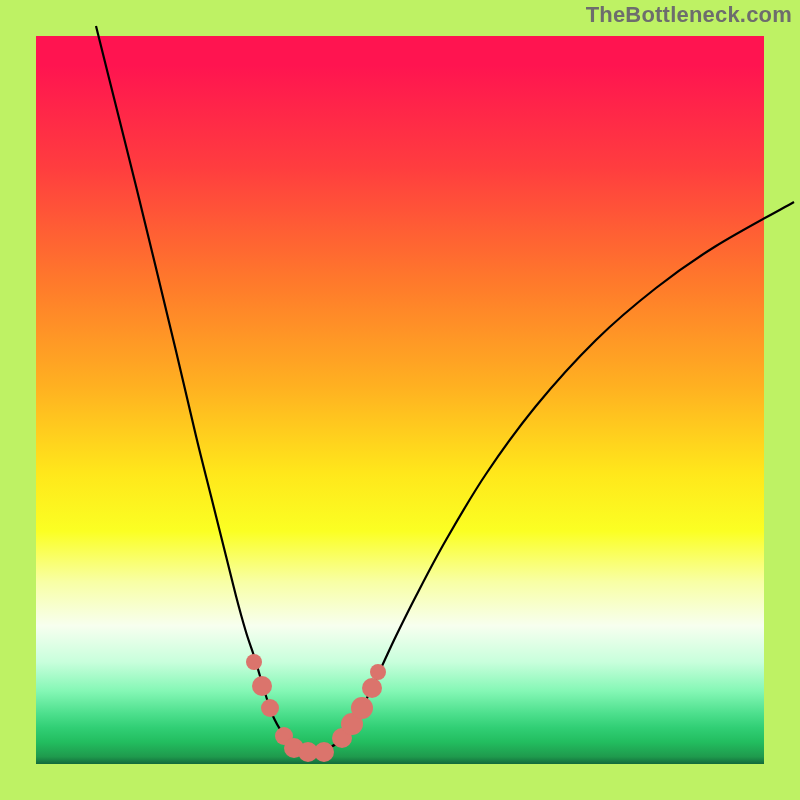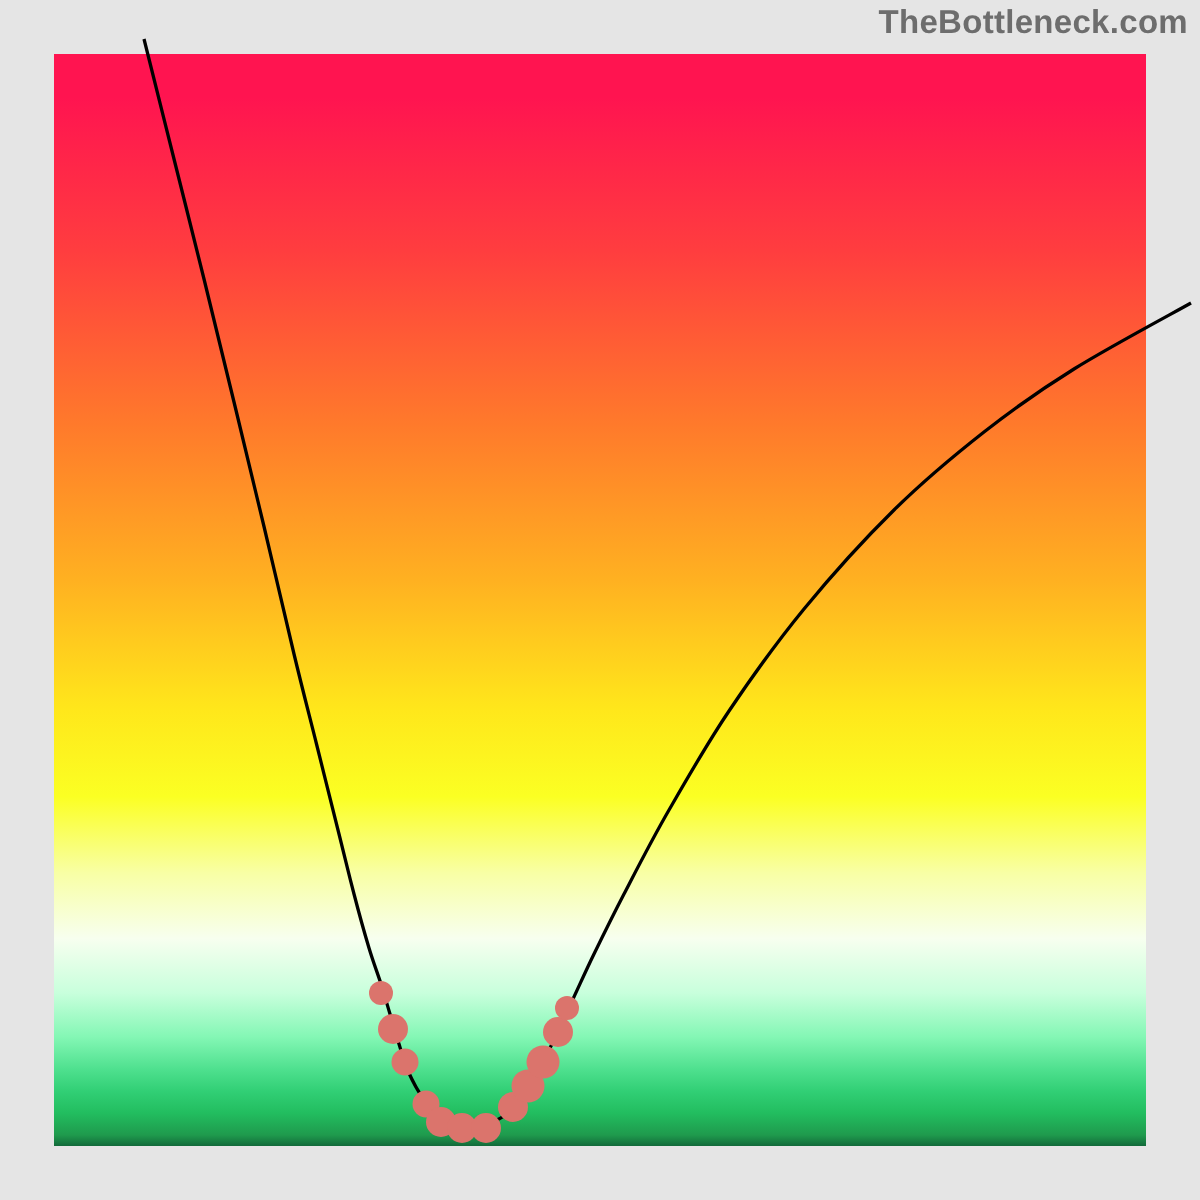--- a/index.html
+++ b/index.html
@@ -6,21 +6,21 @@
     margin: 0;
     padding: 0;
     width: 800px;
     height: 800px;
     background: #000;
     overflow: hidden;
   }
   .outer {
     width: 800px;
     height: 800px;
-    background: #e5e5e5;
+    background: #bef264;
     position: relative;
   }
   .plot-area {
     position: absolute;
     left: 36px;
     top: 36px;
     width: 728px;
     height: 728px;
     background: linear-gradient(
       to bottom,

